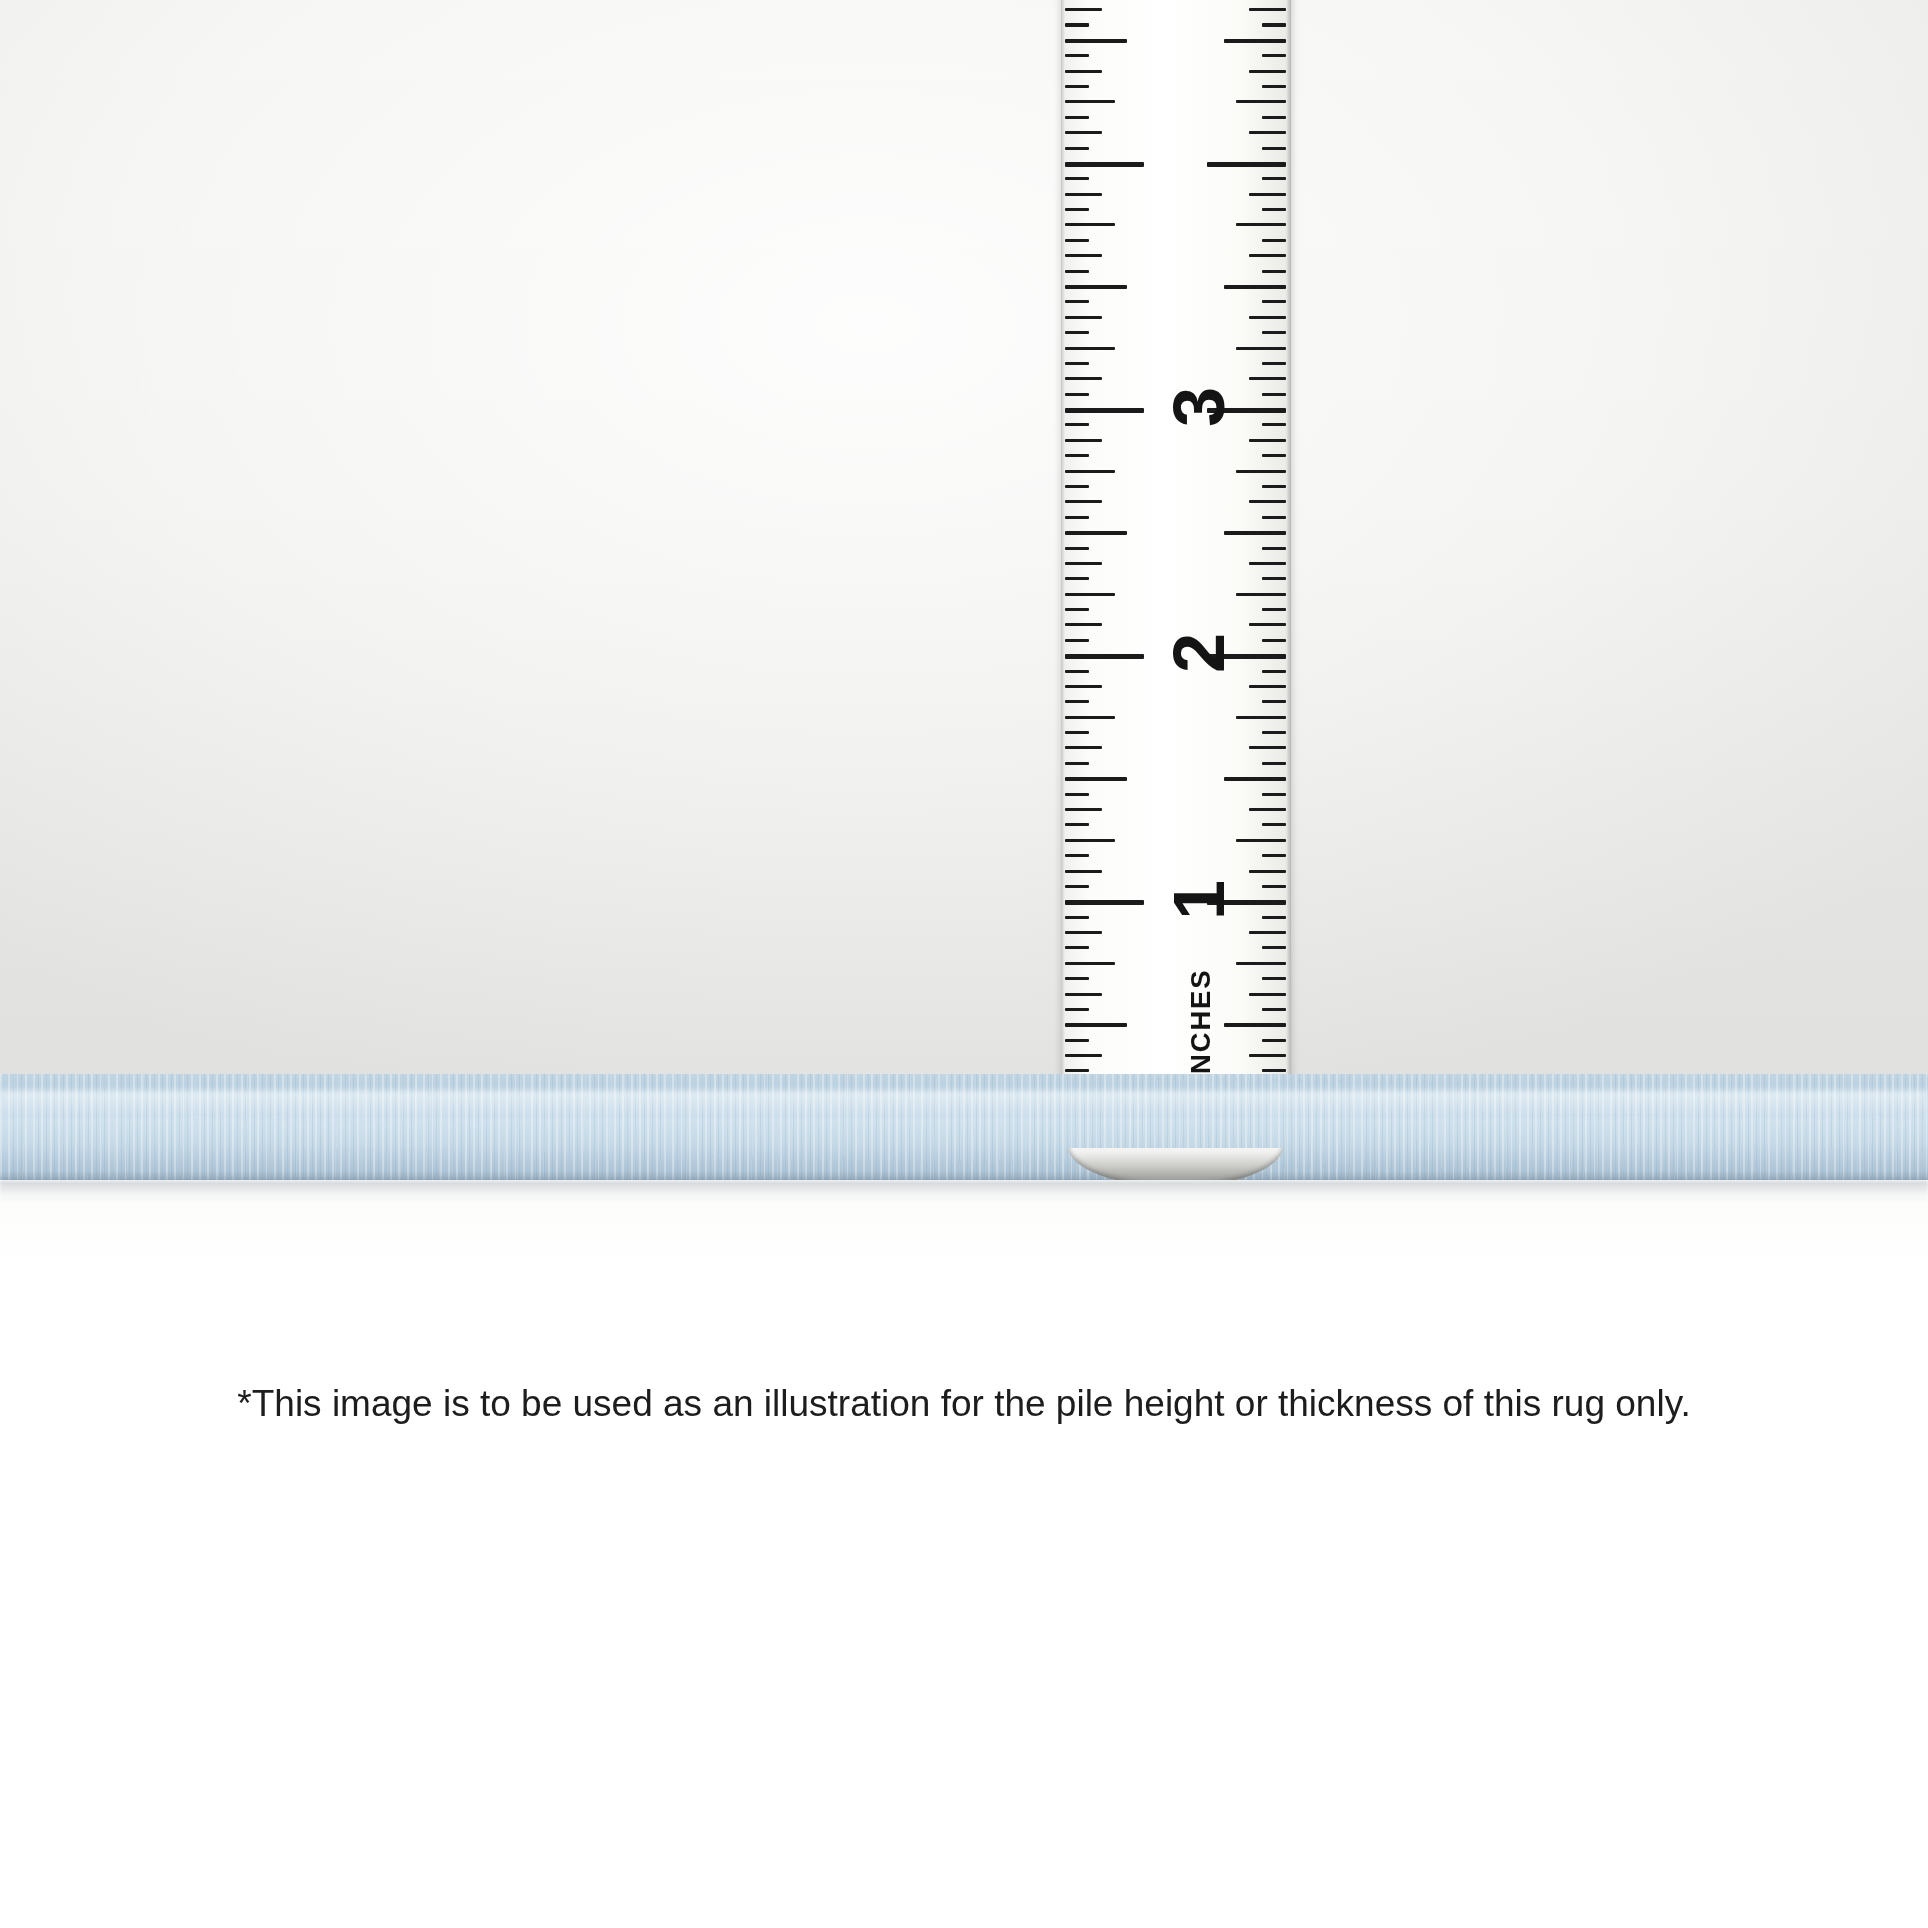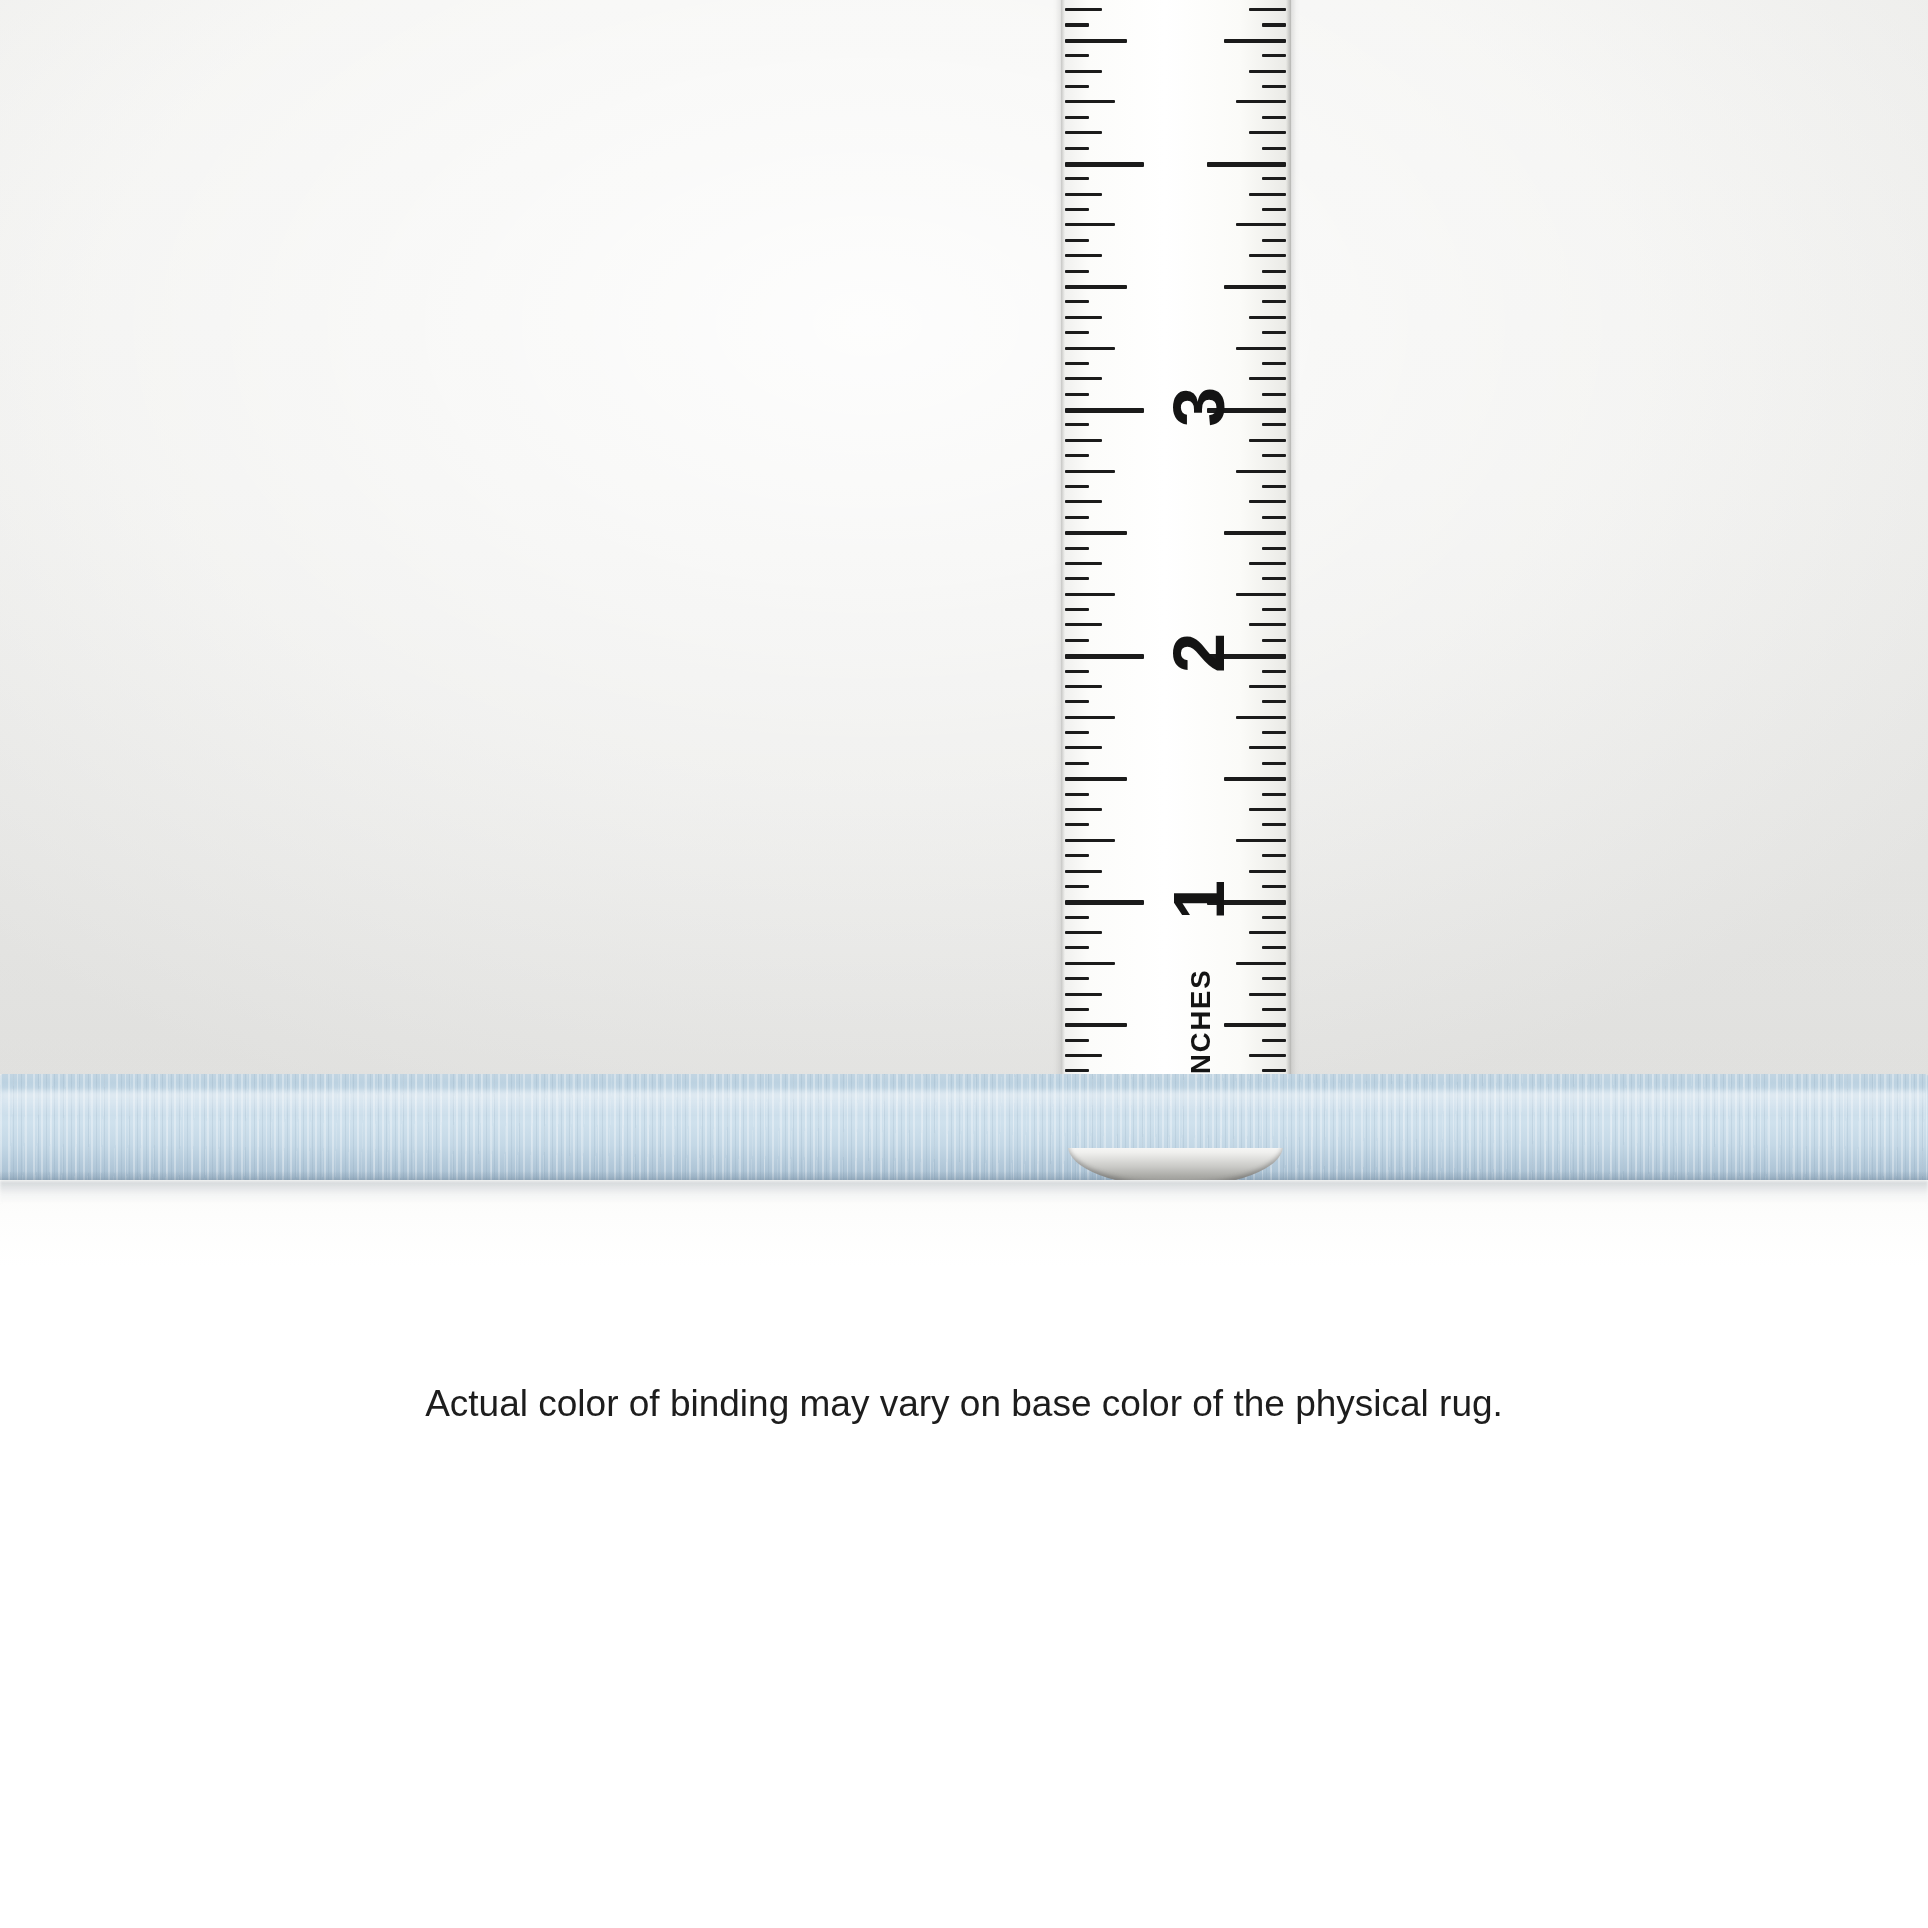--- a/index.html
+++ b/index.html
@@ -417,15 +417,15 @@
   <div class="ruler-tip">
     <div class="ruler-tip-inner"></div>
   </div>
 
   <div class="floor"></div>
   <div class="rug-contact-shadow"></div>
 
 </div>
 
 <div class="caption">
-  <span class="caption-line">Actual color of binding may vary on base color of the physical rug.</span>
+  <span class="caption-line">*This image is to be used as an illustration for the pile height or thickness of this rug only.</span>
 </div>
 
 
 </body></html>

